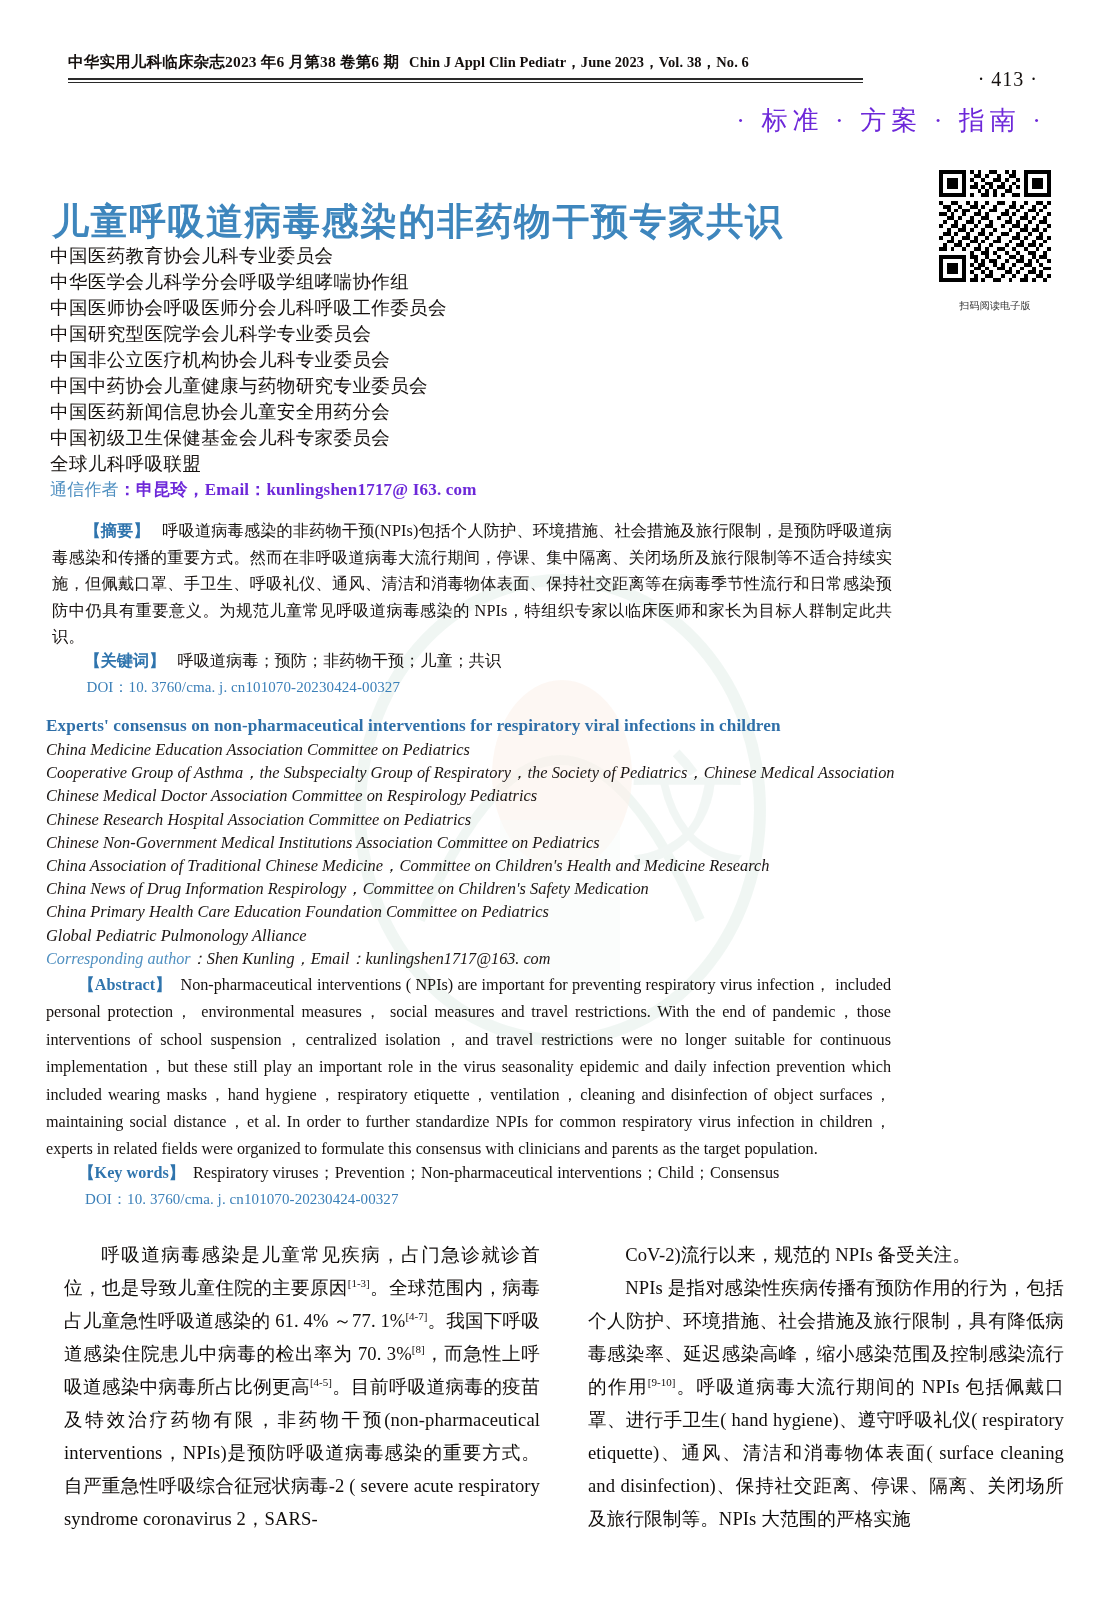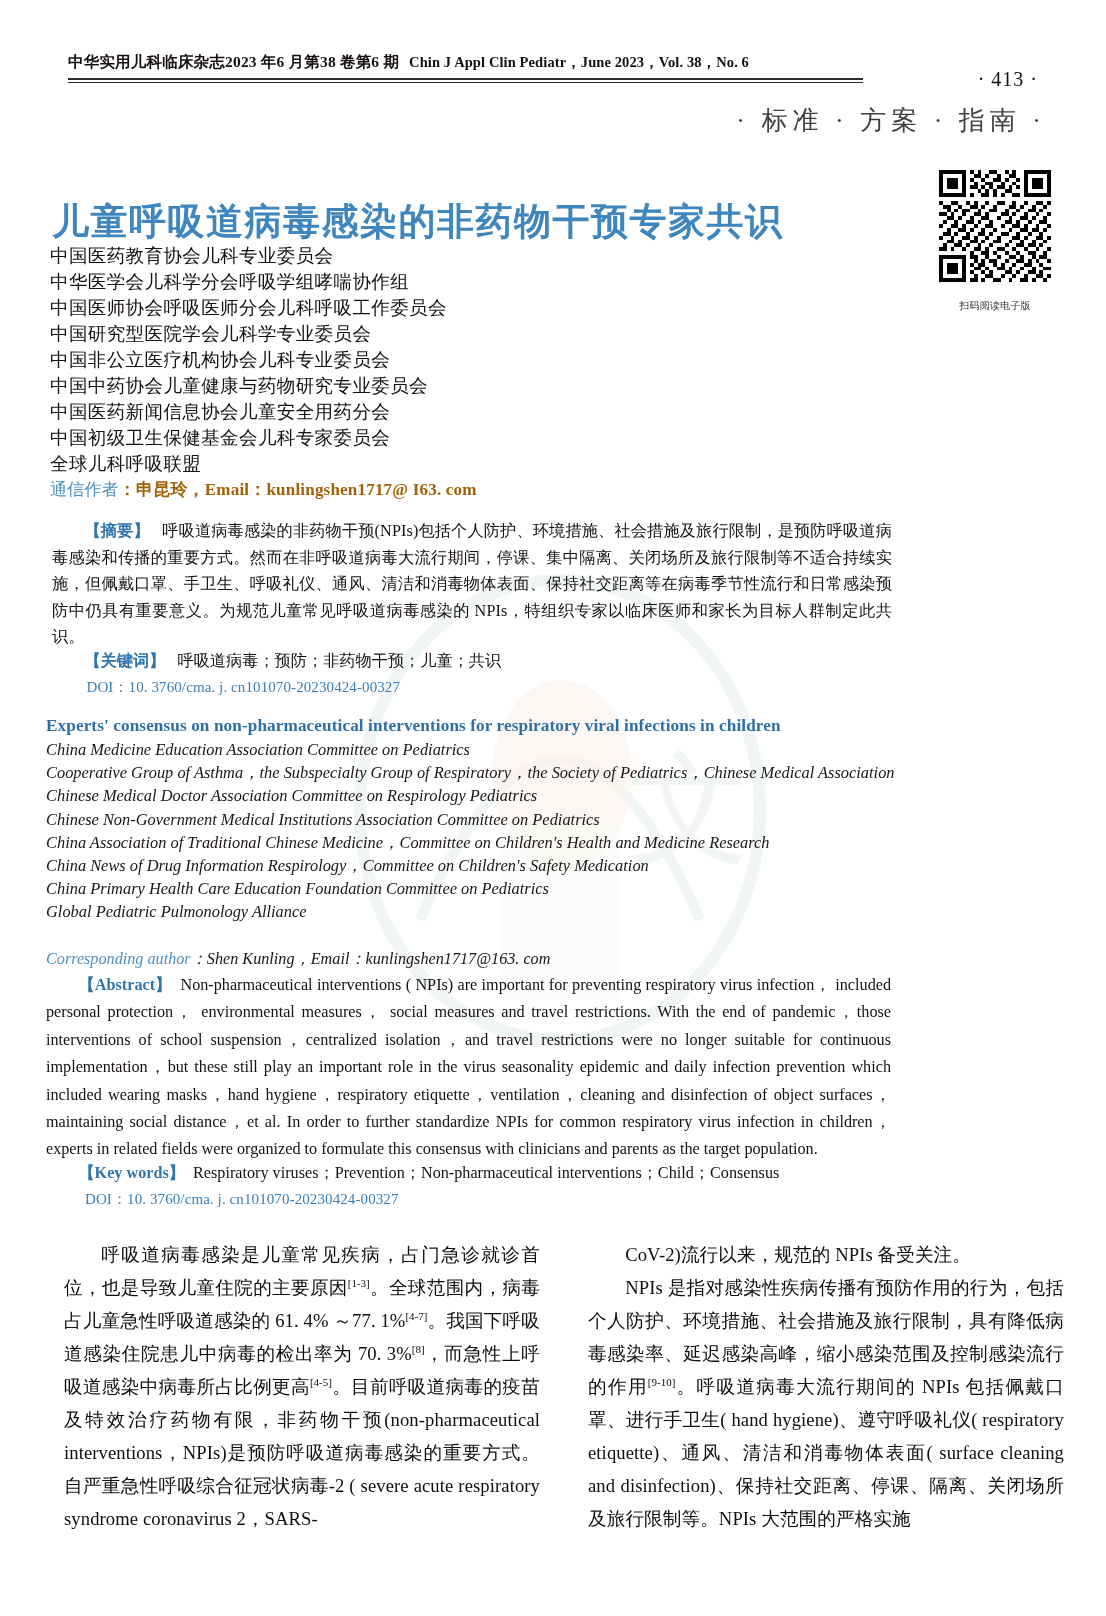--- a/index.html
+++ b/index.html
@@ -77,21 +77,21 @@
     color: #15100e;
   }
 
   
   .colhead {
     position: absolute;
     right: 60px;
     top: 103px;
     font-size: 26px;
     letter-spacing: 5px;
-    color: #404040;
+    color: #6d28d9;
     font-family: "Liberation Serif", "DejaVu Serif", serif;
     font-weight: 500;
     white-space: nowrap;
   }
 
   
   .qr-block {
     position: absolute;
     right: 50px;
     top: 170px;
@@ -143,21 +143,21 @@
   }
   .corr-cn {
     position: absolute;
     left: 50px;
     top: 478px;
     font-size: 17px;
     letter-spacing: 0.2px;
     white-space: nowrap;
   }
   .corr-cn .lbl { color: #4f8fc0; }
-  .corr-cn .val { color: #a16207; font-weight: 600; }
+  .corr-cn .val { color: #6d28d9; font-weight: 600; }
 
   
   .abs-cn {
     position: absolute;
     left: 52px;
     top: 518px;
     width: 840px;
     font-size: 16.2px;
     line-height: 26.6px;
     text-align: justify;
@@ -567,20 +567,21 @@
     </div>
     <span class="doi">DOI：10. 3760/cma. j. cn101070-20230424-00327</span>
   </div>
 
   <div class="title-en">Experts' consensus on non-pharmaceutical interventions for respiratory viral infections in children</div>
 
   <div class="orgs-en">
     <div>China Medicine Education Association Committee on Pediatrics</div>
     <div>Cooperative Group of Asthma，the Subspecialty Group of Respiratory，the Society of Pediatrics，Chinese Medical Association</div>
     <div>Chinese Medical Doctor Association Committee on Respirology Pediatrics</div>
+    <div>Chinese Research Hospital Association Committee on Pediatrics</div>
     <div>Chinese Non-Government Medical Institutions Association Committee on Pediatrics</div>
     <div>China Association of Traditional Chinese Medicine，Committee on Children's Health and Medicine Research</div>
     <div>China News of Drug Information Respirology，Committee on Children's Safety Medication</div>
     <div>China Primary Health Care Education Foundation Committee on Pediatrics</div>
     <div>Global Pediatric Pulmonology Alliance</div>
   </div>
 
   <div class="corr-en">
     <span class="lbl">Corresponding author</span><span class="val">：Shen Kunling，Email：kunlingshen1717@163. com</span>
   </div>

